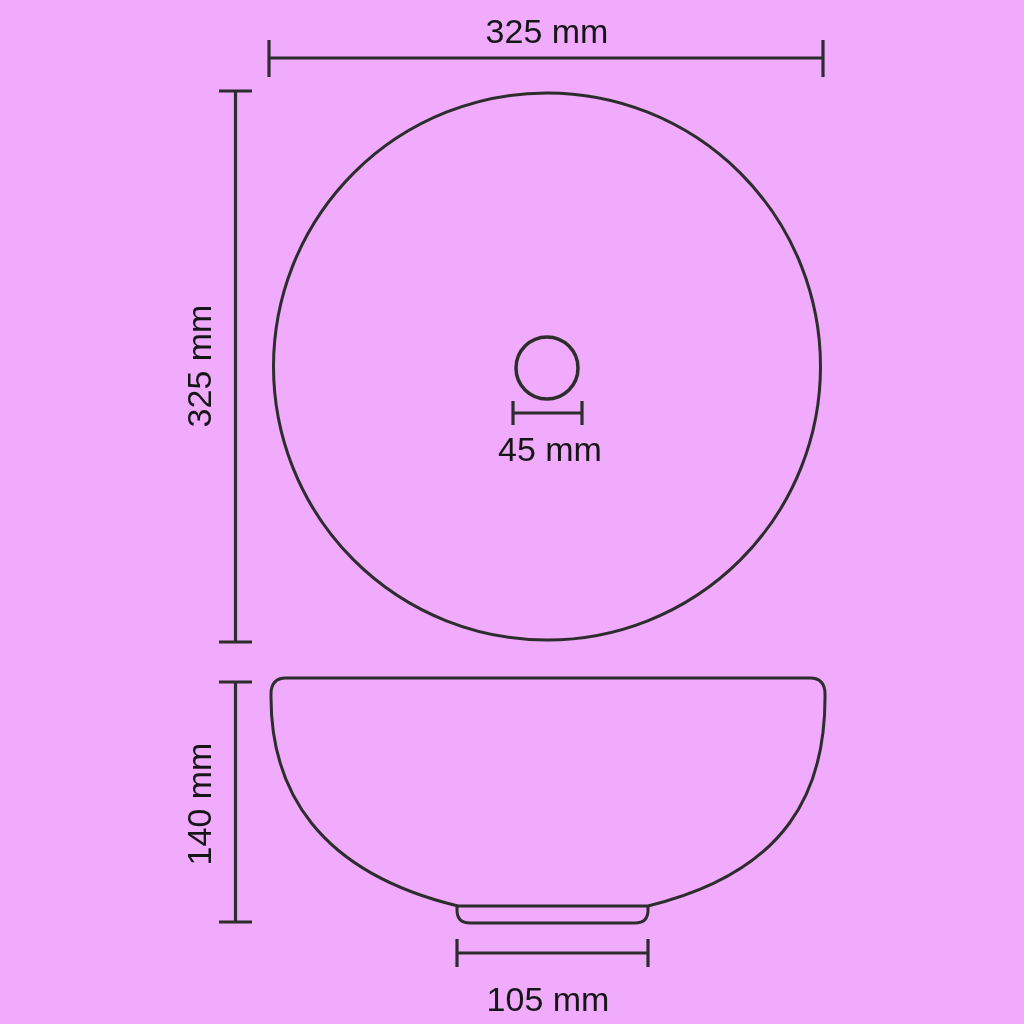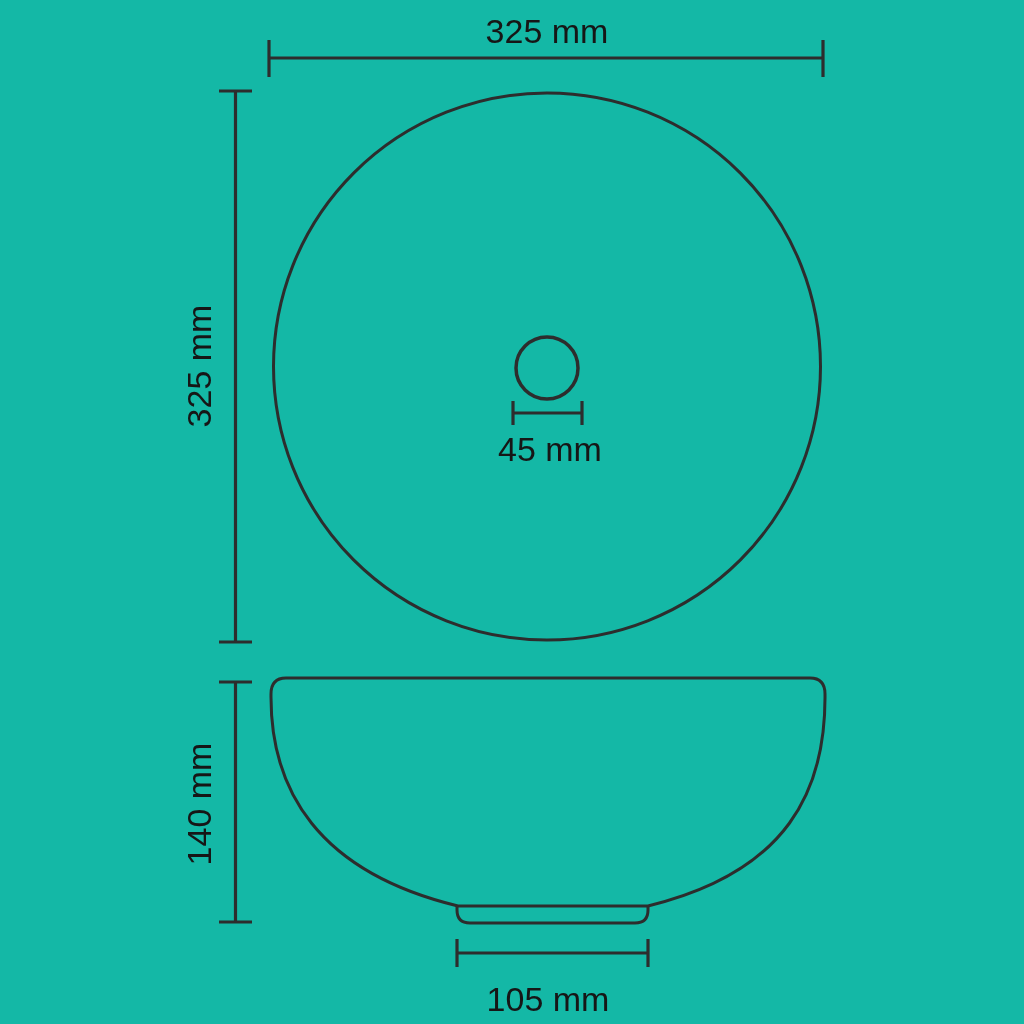--- a/index.html
+++ b/index.html
@@ -4,21 +4,21 @@
 <style>
   html, body {
     margin: 0;
     padding: 0;
     background: #ffffff;
   }
   .canvas {
     position: relative;
     width: 1024px;
     height: 1024px;
-    background: #14b8a6;
+    background: #f0abfc;
     overflow: hidden;
   }
   svg { display: block; }
   .outline {
     fill: none;
     stroke: #2d2d2d;
     stroke-width: 3;
   }
   .drain {
     fill: none;

